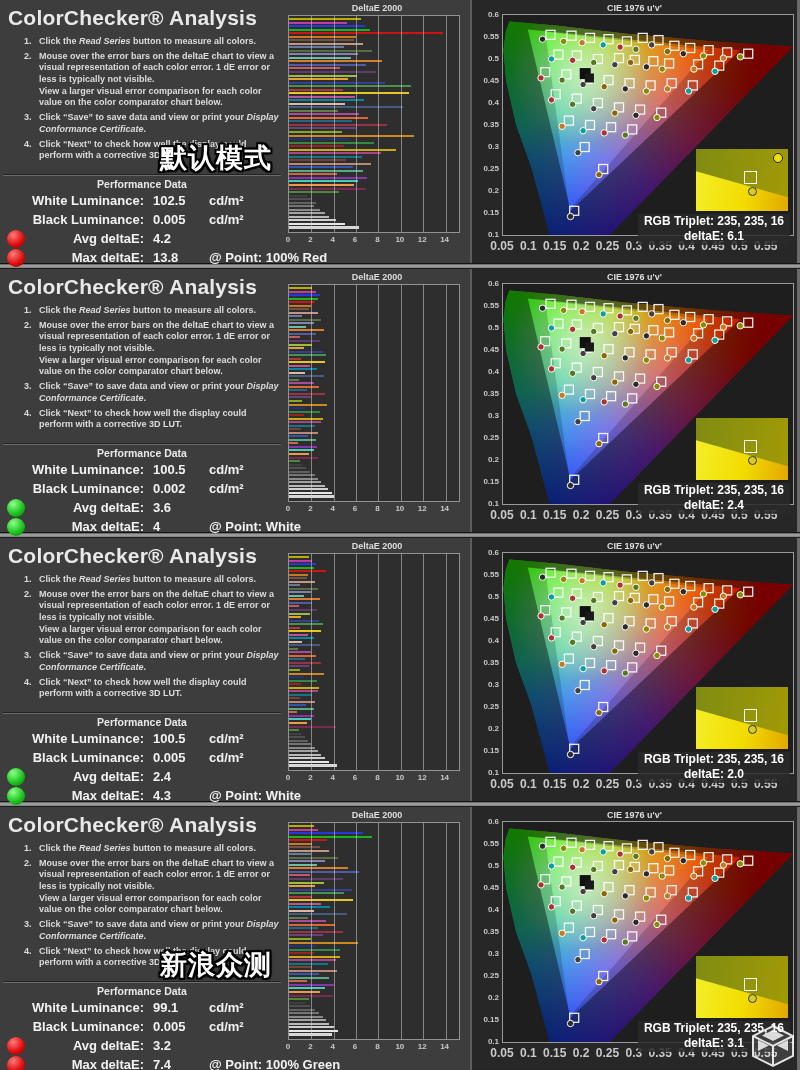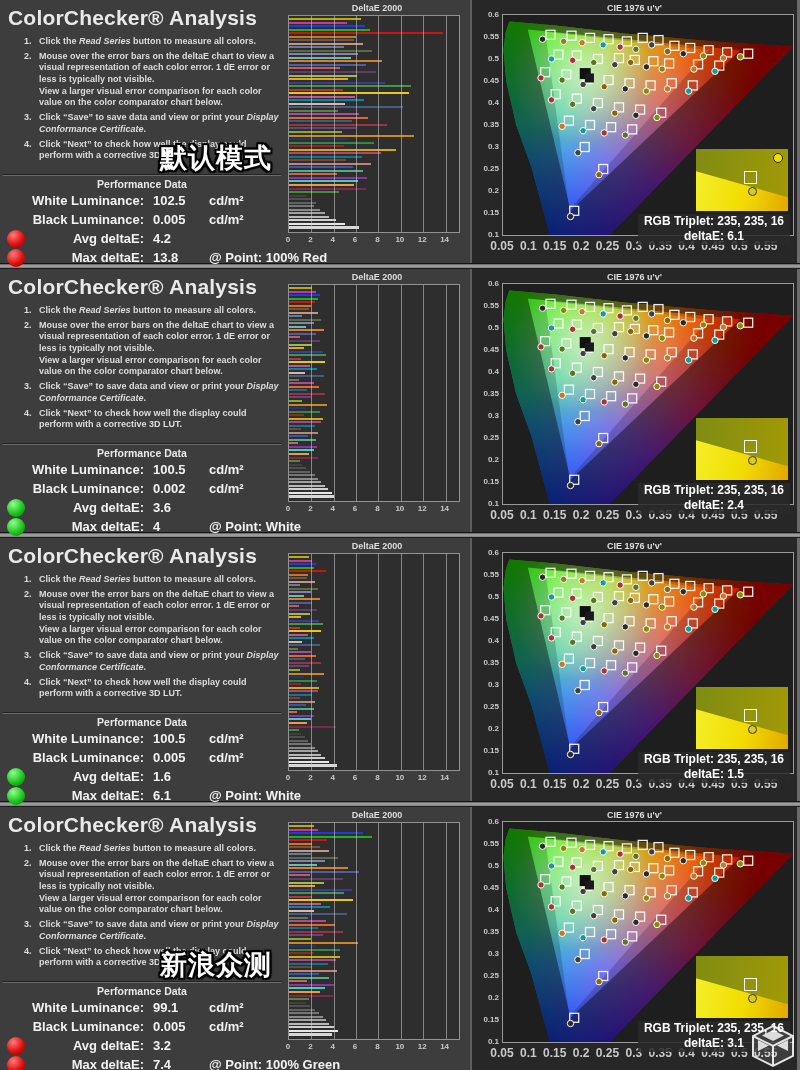--- a/index.html
+++ b/index.html
@@ -669,28 +669,28 @@
           <span class="dotcell"></span>
           <span class="lblcell f-bl-lbl">Black Luminance:</span>
           <span class="valcell f-bl">0.005</span>
           <span class="extracell f-unit2">cd/m²</span>
         </div>
         <div class="prow">
           <span class="dotcell">
               <span class="dot f-dot1 green"></span>
             </span>
           <span class="lblcell f-avg-lbl">Avg deltaE:</span>
-          <span class="valcell f-avg">1.6</span>
+          <span class="valcell f-avg">2.4</span>
         </div>
         <div class="prow">
           <span class="dotcell">
               <span class="dot f-dot2 green"></span>
             </span>
           <span class="lblcell f-max-lbl">Max deltaE:</span>
-          <span class="valcell f-max">6.1</span>
+          <span class="valcell f-max">4.3</span>
           <span class="extracell f-point">@ Point: White</span>
         </div>
       </div>
     </div>
     <div class="mid">
       <div class="chart-title f-bar-title">DeltaE 2000</div>
       <div class="de-plot">
         <div class="bars">
             <div class="bar" style="width: 11.8421%; background: rgb(184, 174, 0);"></div>
             <div class="bar" style="width: 13.8158%; background: rgb(194, 58, 154);"></div>
@@ -895,21 +895,21 @@
             <rect x="76.7272727272727" y="53.07999999999998" width="11" height="11" fill="#111"></rect>
         <rect x="81.94545454545452" y="58.47999999999998" width="9" height="9" fill="#1a1a1a"></rect>
           </svg>
         <div class="inset">
           <div class="inset-olive"></div>
           <div class="inset-sq"></div>
           <div class="inset-circ"></div>
         </div>
         <div class="rgb-info">
           <div class="f-rgb">RGB Triplet: 235, 235, 16</div>
-          <div class="f-de">deltaE: 1.5</div>
+          <div class="f-de">deltaE: 2.0</div>
         </div>
       </div>
     <span class="cie-ylabel" style="top: 10px;">0.6</span>
         <span class="cie-ylabel" style="top: 32px;">0.55</span>
         <span class="cie-ylabel" style="top: 54px;">0.5</span>
         <span class="cie-ylabel" style="top: 76px;">0.45</span>
         <span class="cie-ylabel" style="top: 98px;">0.4</span>
         <span class="cie-ylabel" style="top: 120px;">0.35</span>
         <span class="cie-ylabel" style="top: 142px;">0.3</span>
         <span class="cie-ylabel" style="top: 164px;">0.25</span>

